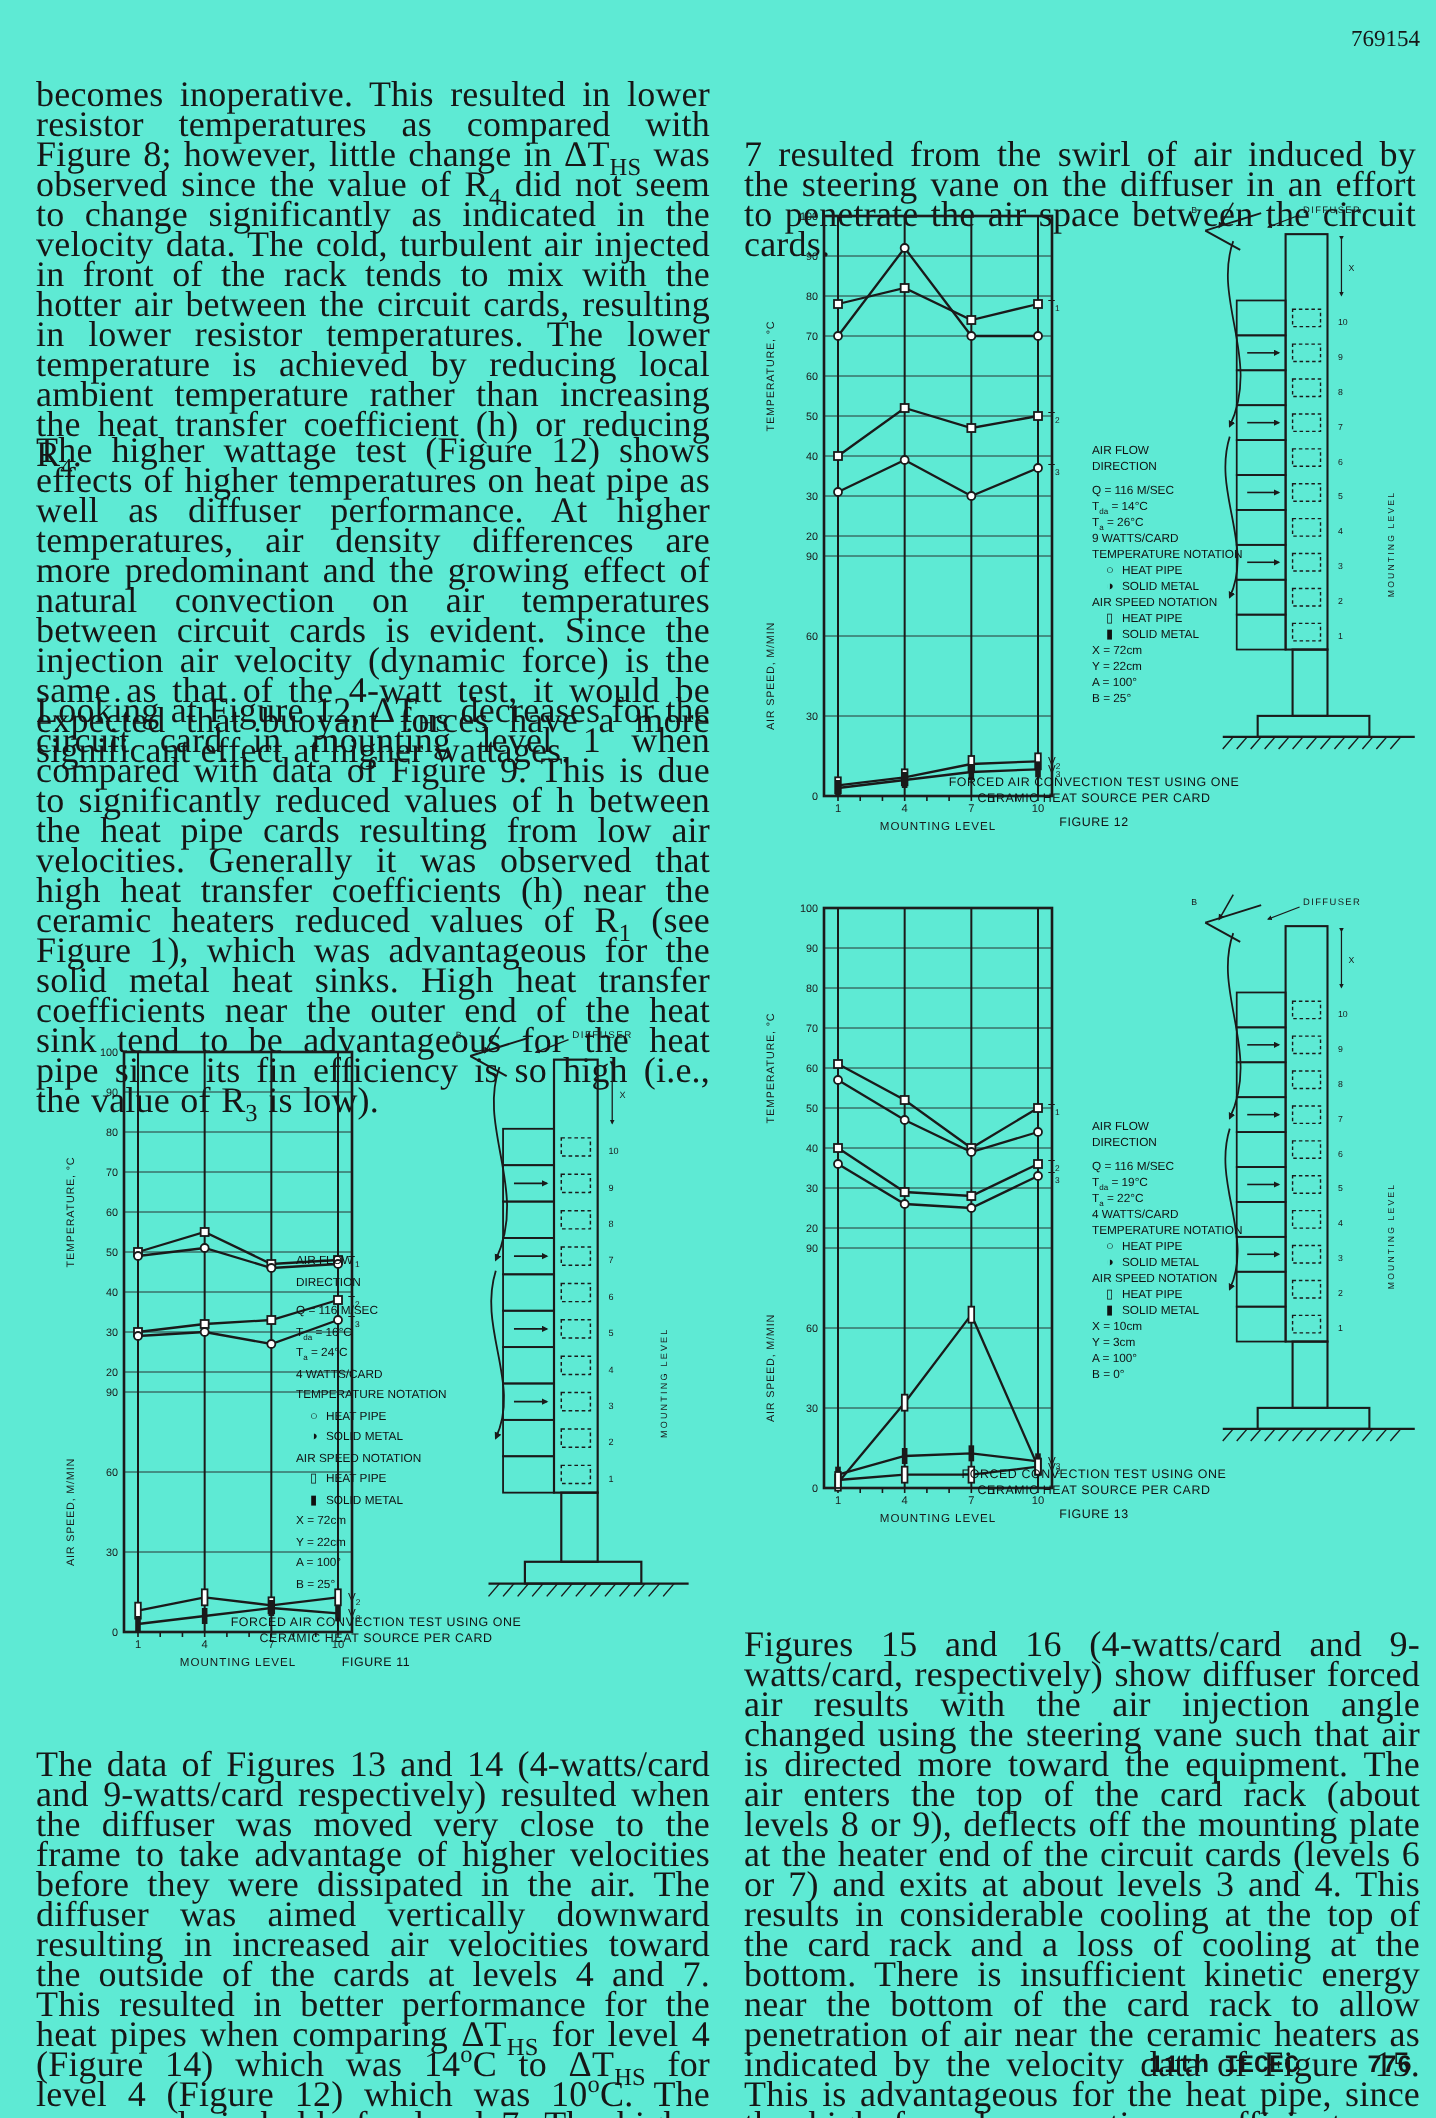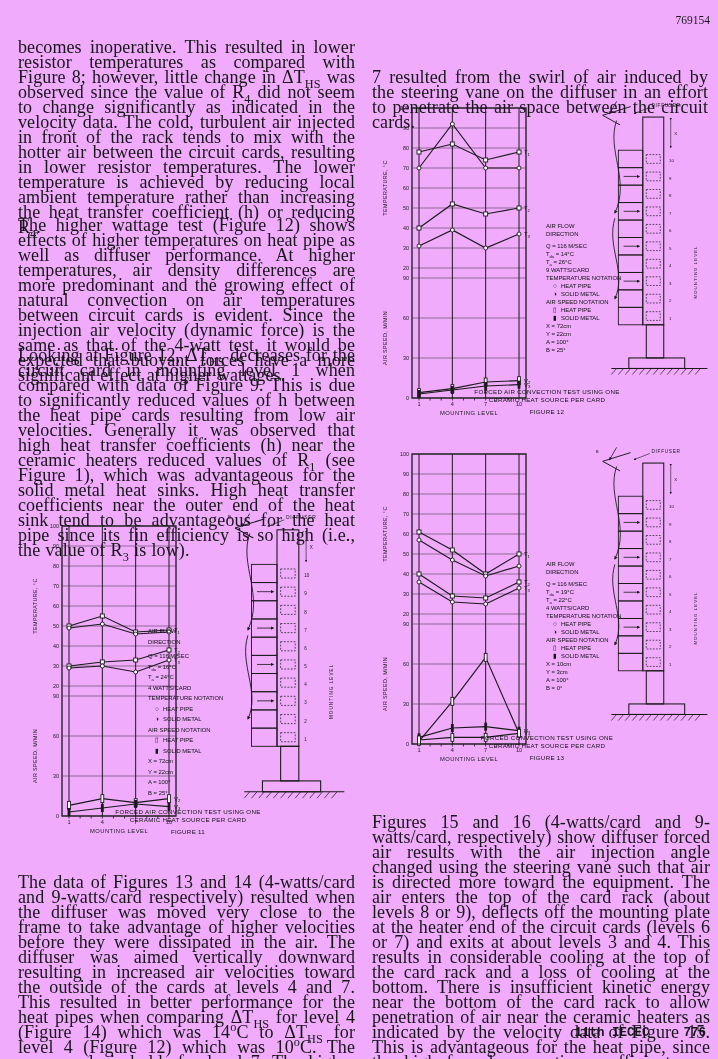--- a/index.html
+++ b/index.html
@@ -1,16 +1,16 @@
 <!DOCTYPE html>
 <html><head>
 <meta charset="utf-8">
 <style>
   html,body{margin:0;padding:0;background:#888;}
-  .page{position:relative;width:718px;height:1059px;background:#f0abfc;color:#161616;
+  .page{position:relative;width:718px;height:1059px;background:#5eead4;color:#161616;
         font-family:"Liberation Serif",serif;overflow:hidden;}
   .docnum{position:absolute;left:640px;top:14px;width:70px;font-size:11.5px;text-align:right;}
   .para{position:absolute;font-size:18px;line-height:15px;text-align:justify;
         letter-spacing:.1px;word-spacing:.6px;}
   sub{font-size:68%;line-height:0;}
   sup{font-size:68%;line-height:0;}
   .fig{position:absolute;}
   .fig svg{position:absolute;overflow:visible;}
   svg text{font-family:"Liberation Sans",sans-serif;fill:#1a1a1a;}
   .legend{position:absolute;font-family:"Liberation Sans",sans-serif;font-size:5.9px;

